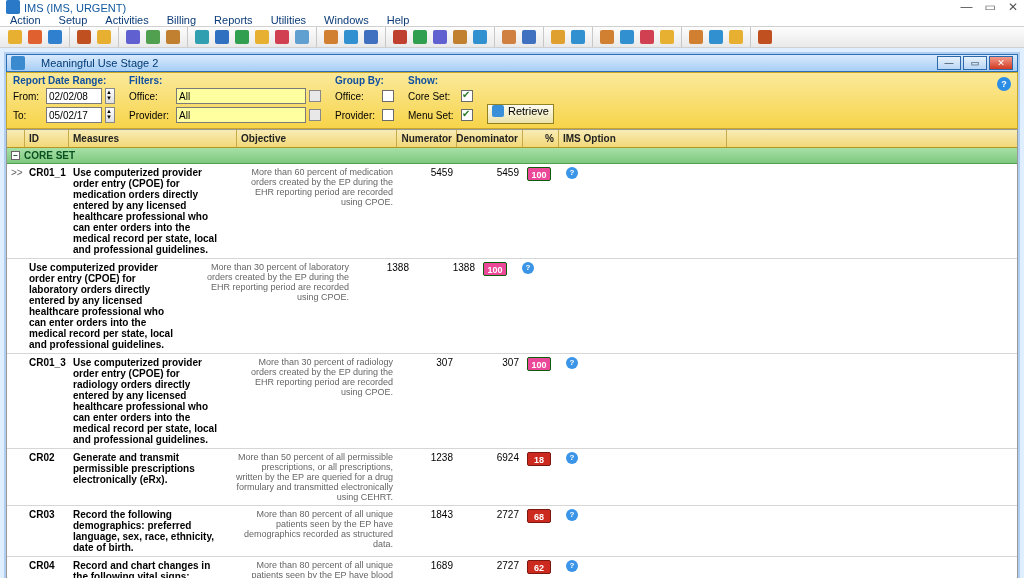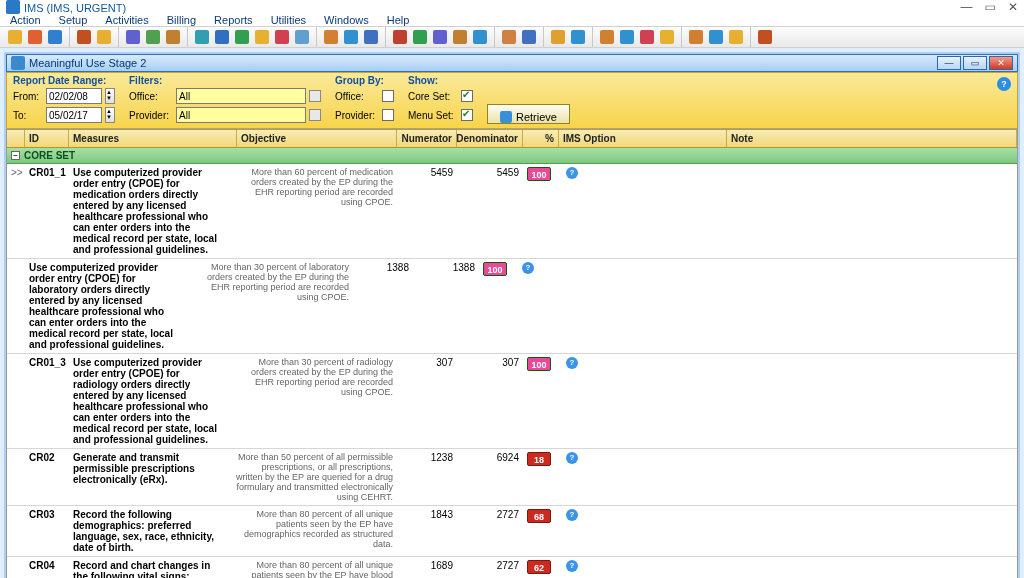--- a/index.html
+++ b/index.html
@@ -32,21 +32,21 @@
 
 
 .filterbar { background:linear-gradient(#fae99a,#f7d44a); border:1px solid #c9a627; padding:2px 6px 4px 6px; display:flex; gap:14px; position:relative; }
 .fgroup { display:flex; flex-direction:column; gap:1px; }
 .fgroup .hdr { font-weight:bold; color:#1050a0; font-size:10px; }
 .frow { display:flex; align-items:center; gap:3px; height:18px; }
 .flabel { font-size:10px; color:#000; text-align:left; }
 .finput { background:#fff; border:1px solid #7a7a7a; height:16px; padding:0 2px; font-size:10px; }
 .spin { width:10px; height:16px; background:linear-gradient(#fff,#e0e0e0); border:1px solid #888; font-size:6px; display:flex; flex-direction:column; }
 .chk { width:12px; height:12px; border:1px solid #6b6b6b; background:#fff; }
-.go-btn { height:20px; padding:0 12px; background:linear-gradient(#fdfcf3,#ece2a8); border:1px solid #938221; display:flex; align-items:flex-end; gap:4px; font-size:11px; cursor:default; }
+.go-btn { height:20px; padding:0 4px; background:linear-gradient(#fdfcf3,#ece2a8); border:1px solid #938221; display:flex; align-items:flex-start; gap:4px; font-size:11px; cursor:default; }
 .help-ic { position:absolute; right:6px; top:4px; width:14px; height:14px; border-radius:50%; background:#2b8de6; color:#fff; display:flex; align-items:center; justify-content:center; font-weight:bold; font-size:9px; }
 
 
 .grid-wrap { flex:1; background:#fff; border:1px solid #999; display:flex; flex-direction:column; overflow:hidden; }
 .grid-head { height:18px; background:linear-gradient(#f8ecb6,#f3d877); border-bottom:1px solid #b49522; display:flex; color:#222; font-weight:bold; }
 .gh { border-right:1px solid #c7ab4b; padding:2px 4px; font-size:10px; display:flex; align-items:center; }
 .c-sel{width:18px;} .c-id{width:44px;} .c-obj{width:160px;} .c-meas{width:168px;} .c-num{width:60px; justify-content:flex-end;} .c-den{width:66px; justify-content:flex-end;} .c-pct{width:36px; justify-content:flex-end;} .c-opt{width:168px;} .c-note{flex:1;}
 
 .grid-body { flex:1; overflow-y:scroll; overflow-x:hidden; }
 .group-row { height:16px; background:linear-gradient(#a6e0a6,#7fc87f); border-bottom:1px solid #4fa04f; display:flex; align-items:center; padding-left:4px; font-weight:bold; color:#0b5020; font-size:10px; }
@@ -214,21 +214,21 @@
         <div class="tb-ic" style="background: rgb(192, 80, 32);"></div>
       </div>
     </div>
 
   <div class="main-bg">
     <div class="inner">
       <div class="inner-title">
         <svg width="14" height="14">
             <rect width="14" height="14" fill="#3a8ad0" rx="2"></rect>
           </svg>
-        <span class="it-text" style="margin-left:4px;">Meaningful Use Stage 2</span>
+        <span class="it-text" style="margin-left:16px;">Meaningful Use Stage 2</span>
         <div class="wc">
           <div class="wc-btn">—</div>
           <div class="wc-btn">▭</div>
           <div class="wc-btn wc-close">✕</div>
         </div>
       </div>
 
       <div class="filterbar">
         <div class="fgroup">
           <div class="hdr">Report Date Range:</div>
@@ -306,21 +306,20 @@
       <div class="grid-wrap">
         <div class="grid-head">
           <div class="gh c-sel"></div>
           <div class="gh c-id">ID</div>
           <div class="gh c-meas">Measures</div>
           <div class="gh c-obj">Objective</div>
           <div class="gh c-num">Numerator</div>
           <div class="gh c-den">Denominator</div>
           <div class="gh c-pct">%</div>
           <div class="gh c-opt">IMS Option</div>
-          <div class="gh c-note">Note</div>
         </div>
         <div class="grid-body" id="grid-body">
             <div class="group-row">
               <div class="exp">−</div>
               <span>CORE SET</span>
             </div>
             <div class="data-row">
               <div class="cell c-sel">&gt;&gt;</div>
               <div class="cell c-id">CR01_1</div>
               <div class="cell c-obj">Use computerized provider order entry (CPOE) for medication orders directly entered by any licensed healthcare professional who can enter orders into the medical record per state, local and professional guidelines.</div>

